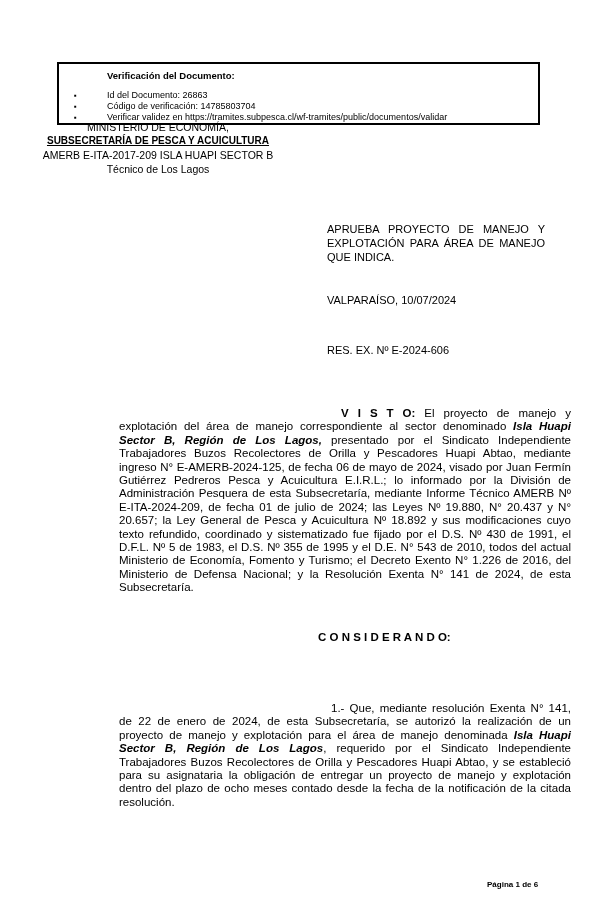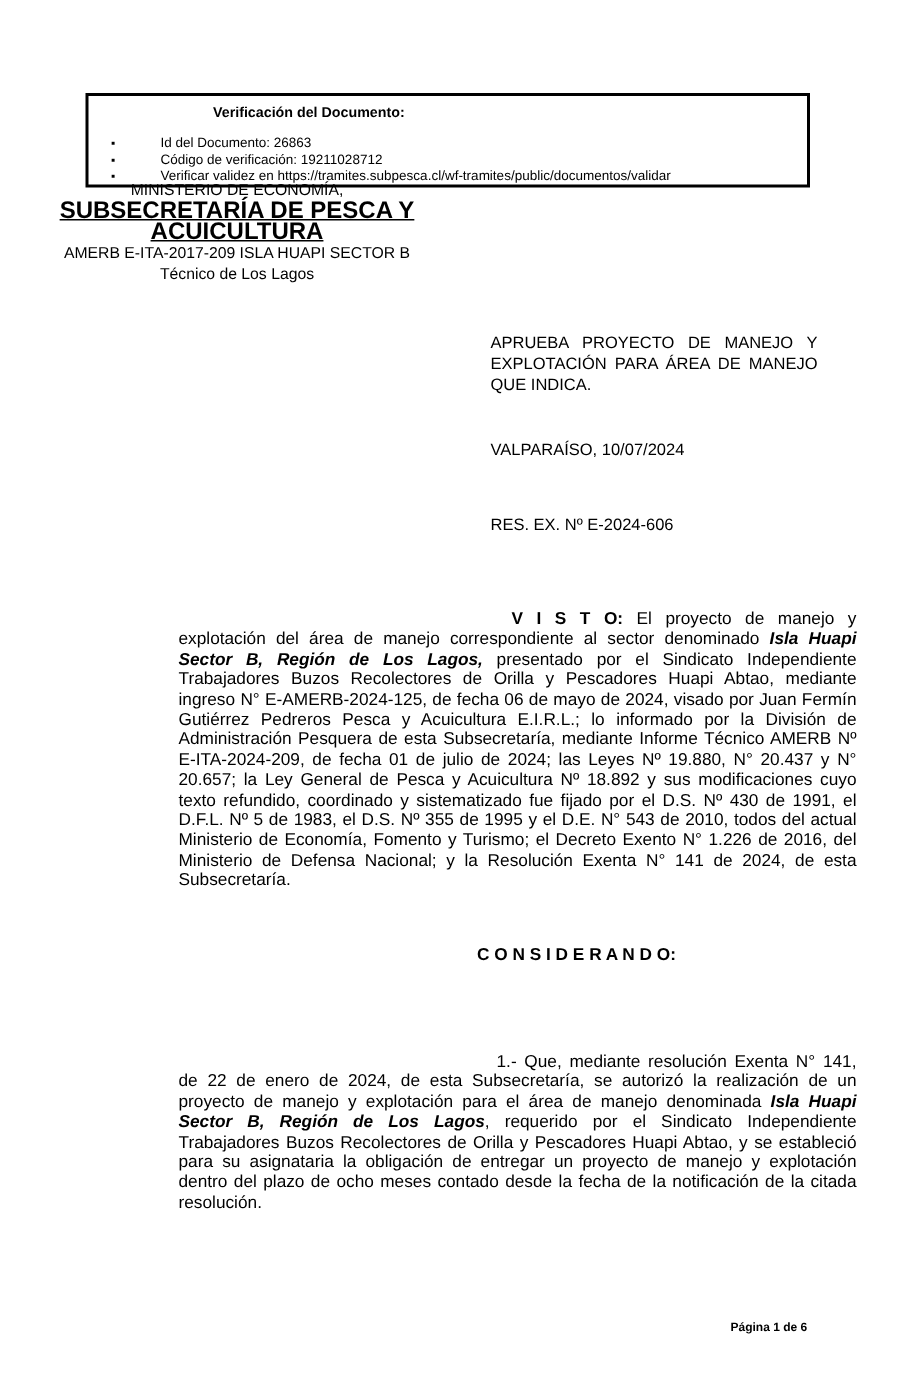--- a/index.html
+++ b/index.html
@@ -17,35 +17,35 @@
 
   
   .verify-box {
     position: absolute; left: 57px; top: 62px;
     width: 479px; height: 59px;
     border: 2px solid #000;
     font-size: 9px; line-height: 11px;
   }
   .verify-title {
     position: absolute; left: 48px; top: 6px;
-    font-weight: bold; font-size: 9.5px; margin-left: 35px;
+    font-weight: bold; font-size: 9.5px;
   }
   .verify-items { position: absolute; left: 0; top: 26px; width: 100%; }
   .verify-item { position: relative; padding-left: 48px; height: 11px; }
   .verify-item .bullet {
     position: absolute; left: 15px; top: 0;
     font-size: 8px;
   }
 
   
   .letterhead {
     position: absolute; left: 17px; top: 120px; width: 282px;
     text-align: center; font-size: 10.5px; line-height: 14px;
   }
-  .letterhead .subsec { font-weight: bold; text-decoration: underline; font-size: 16px; }
+  .letterhead .subsec { font-weight: bold; text-decoration: underline; font-size: 10px; }
 
   
   .subject {
     position: absolute; left: 327px; top: 222px; width: 218px;
     font-size: 11px; line-height: 14px; text-align: justify;
   }
   .place-date { position: absolute; left: 327px; top: 294px; font-size: 11px; }
   .res-number { position: absolute; left: 327px; top: 344px; font-size: 11px; }
 
   
@@ -77,21 +77,21 @@
 
   <div class="verify-box">
     <div class="verify-title">Verificación del Documento:</div>
     <div class="verify-items">
       <div class="verify-item">
         <span class="bullet">▪</span>
         <span>Id del Documento: 26863</span>
       </div>
       <div class="verify-item">
         <span class="bullet">▪</span>
-        <span>Código de verificación: 19211028712</span>
+        <span>Código de verificación: 14785803704</span>
       </div>
       <div class="verify-item">
         <span class="bullet">▪</span>
         <span>Verificar validez en https://tramites.subpesca.cl/wf-tramites/public/documentos/validar</span>
       </div>
     </div>
   </div>
 
   <div class="letterhead">
     <div>MINISTERIO DE ECONOMÍA,</div>

